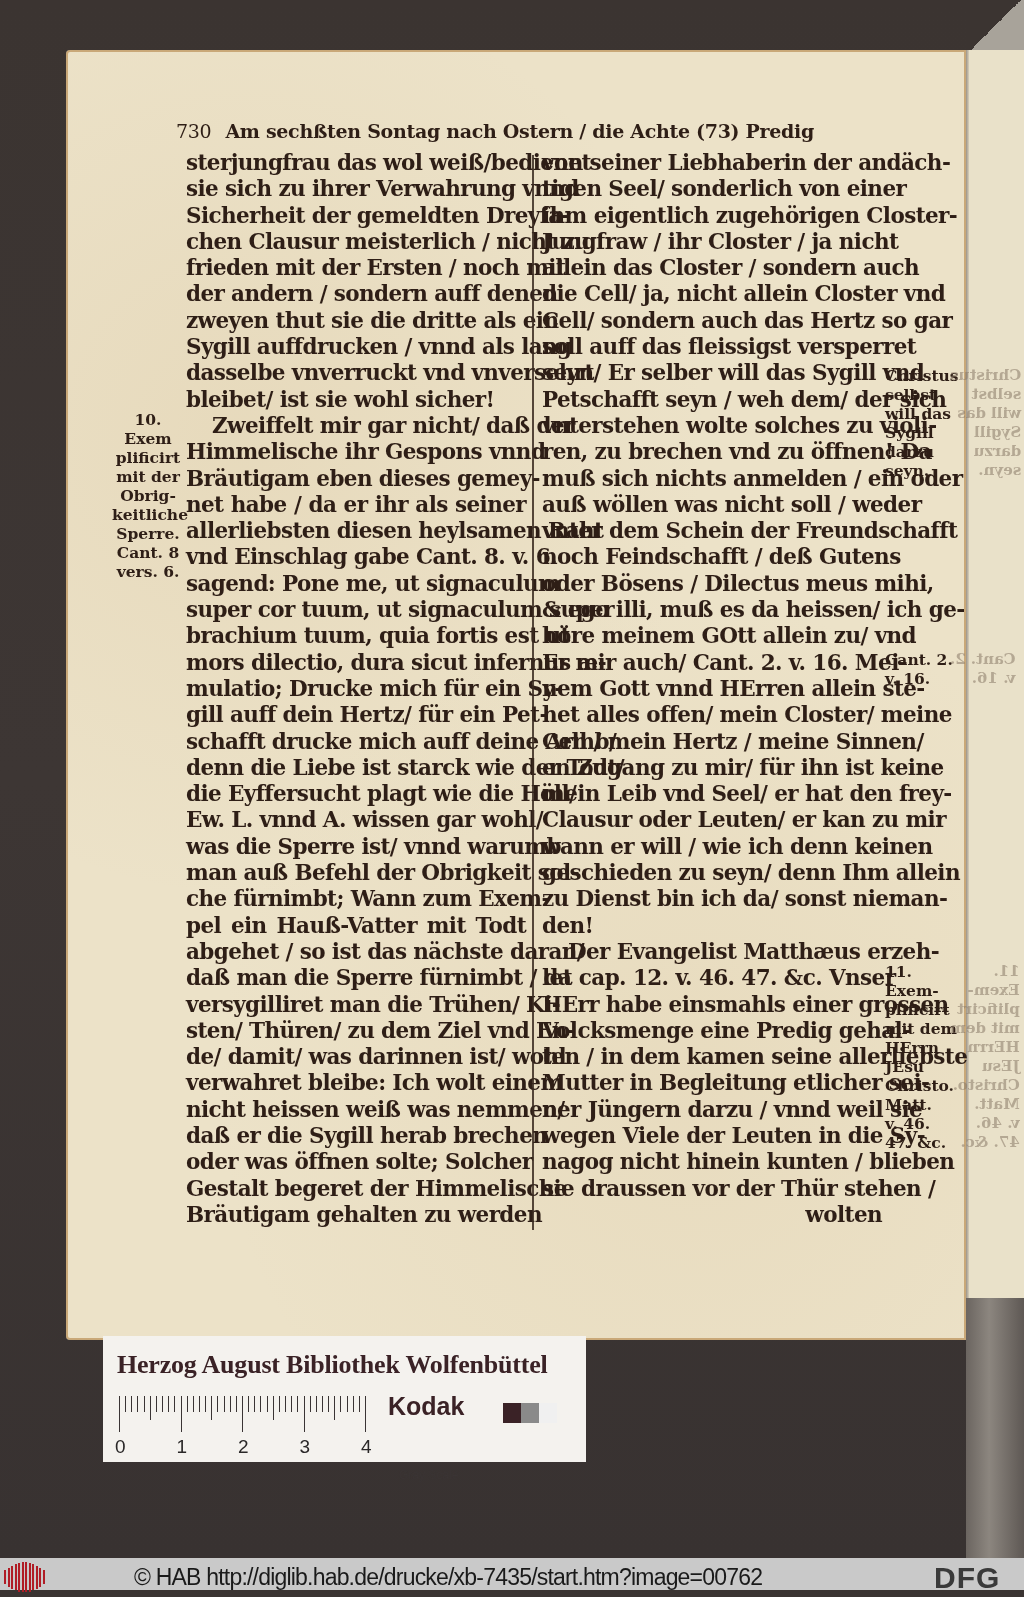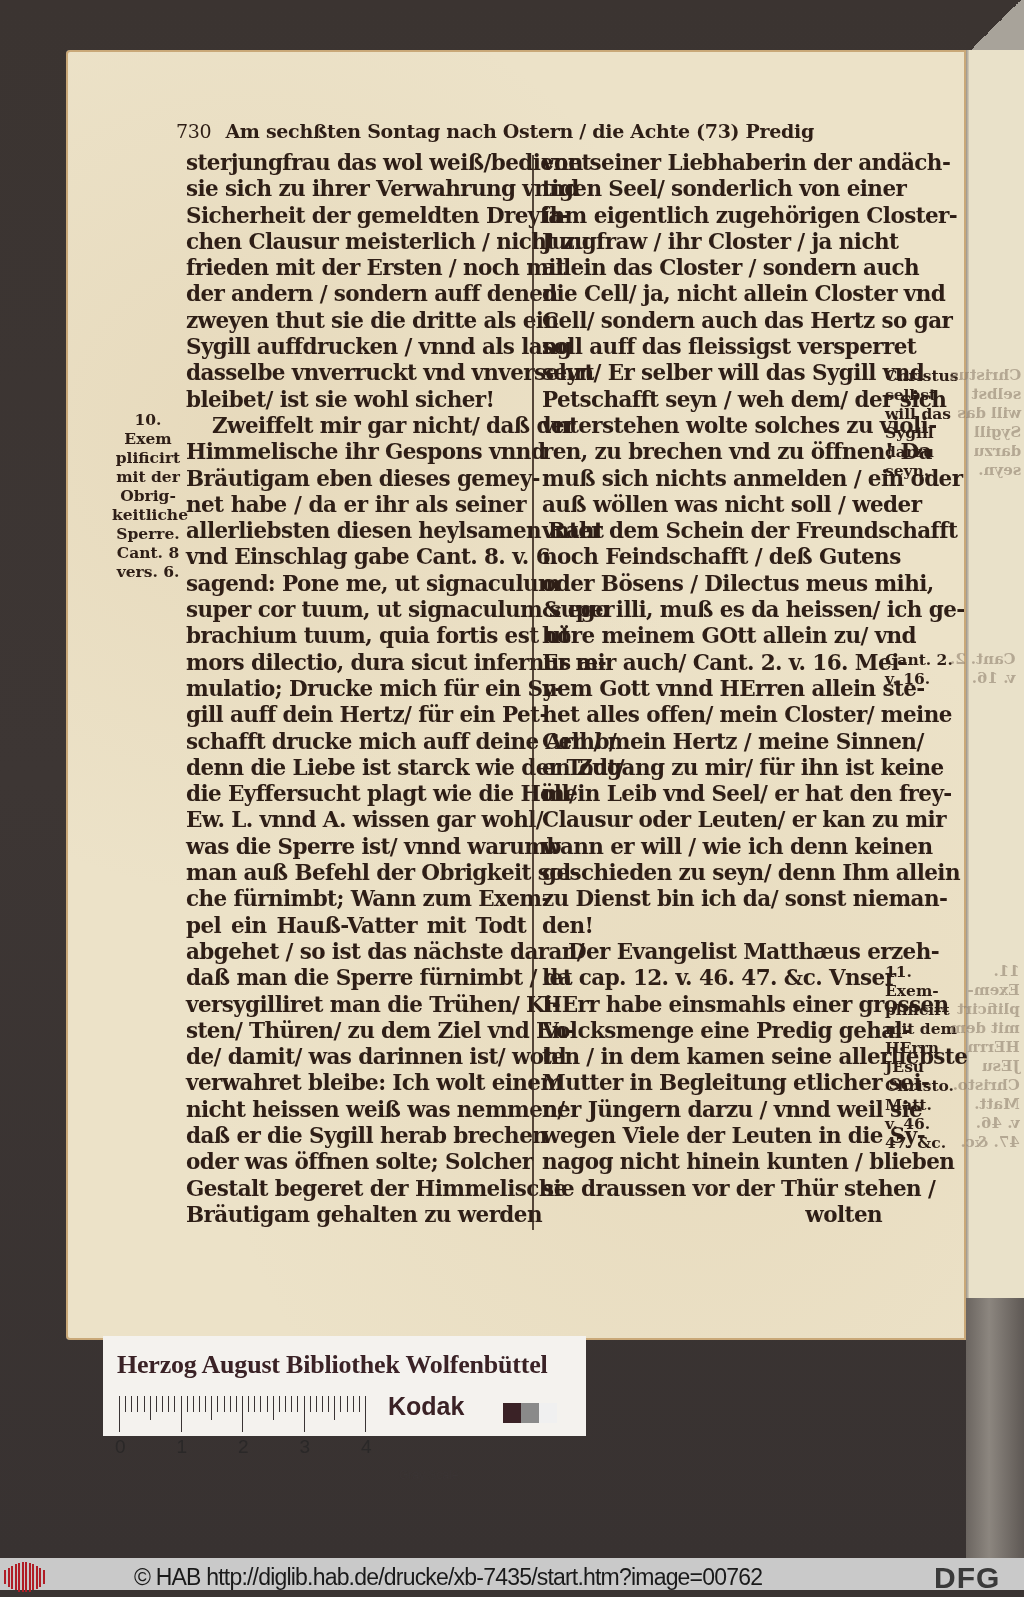--- a/index.html
+++ b/index.html
@@ -68,21 +68,21 @@
   .mn-right3 { left:885px; top:962px; width:72px; text-align:left; }
   .ghost {
     position:absolute; font-size:15px; line-height:19px; font-weight:bold;
     color:#8a7a68; opacity:0.55; transform:scaleX(-1); white-space:nowrap;
   }
   .g1 { left:950px; top:366px; }
   .g2 { left:950px; top:650px; }
   .g3 { left:950px; top:962px; }
 
   .label-card {
-    position:absolute; left:103px; top:1336px; width:483px; height:100px;
+    position:absolute; left:103px; top:1336px; width:483px; height:126px;
     background:#f4f2ee;
   }
   .lib-name {
     position:absolute; left:14px; top:14px;
     font-family:"Liberation Serif", serif; font-weight:bold; font-size:26px;
     color:#3a2226; white-space:nowrap; letter-spacing:-0.2px;
   }
   .ruler {
     position:absolute; left:16px; top:60px; width:250px; height:36px;
   }

